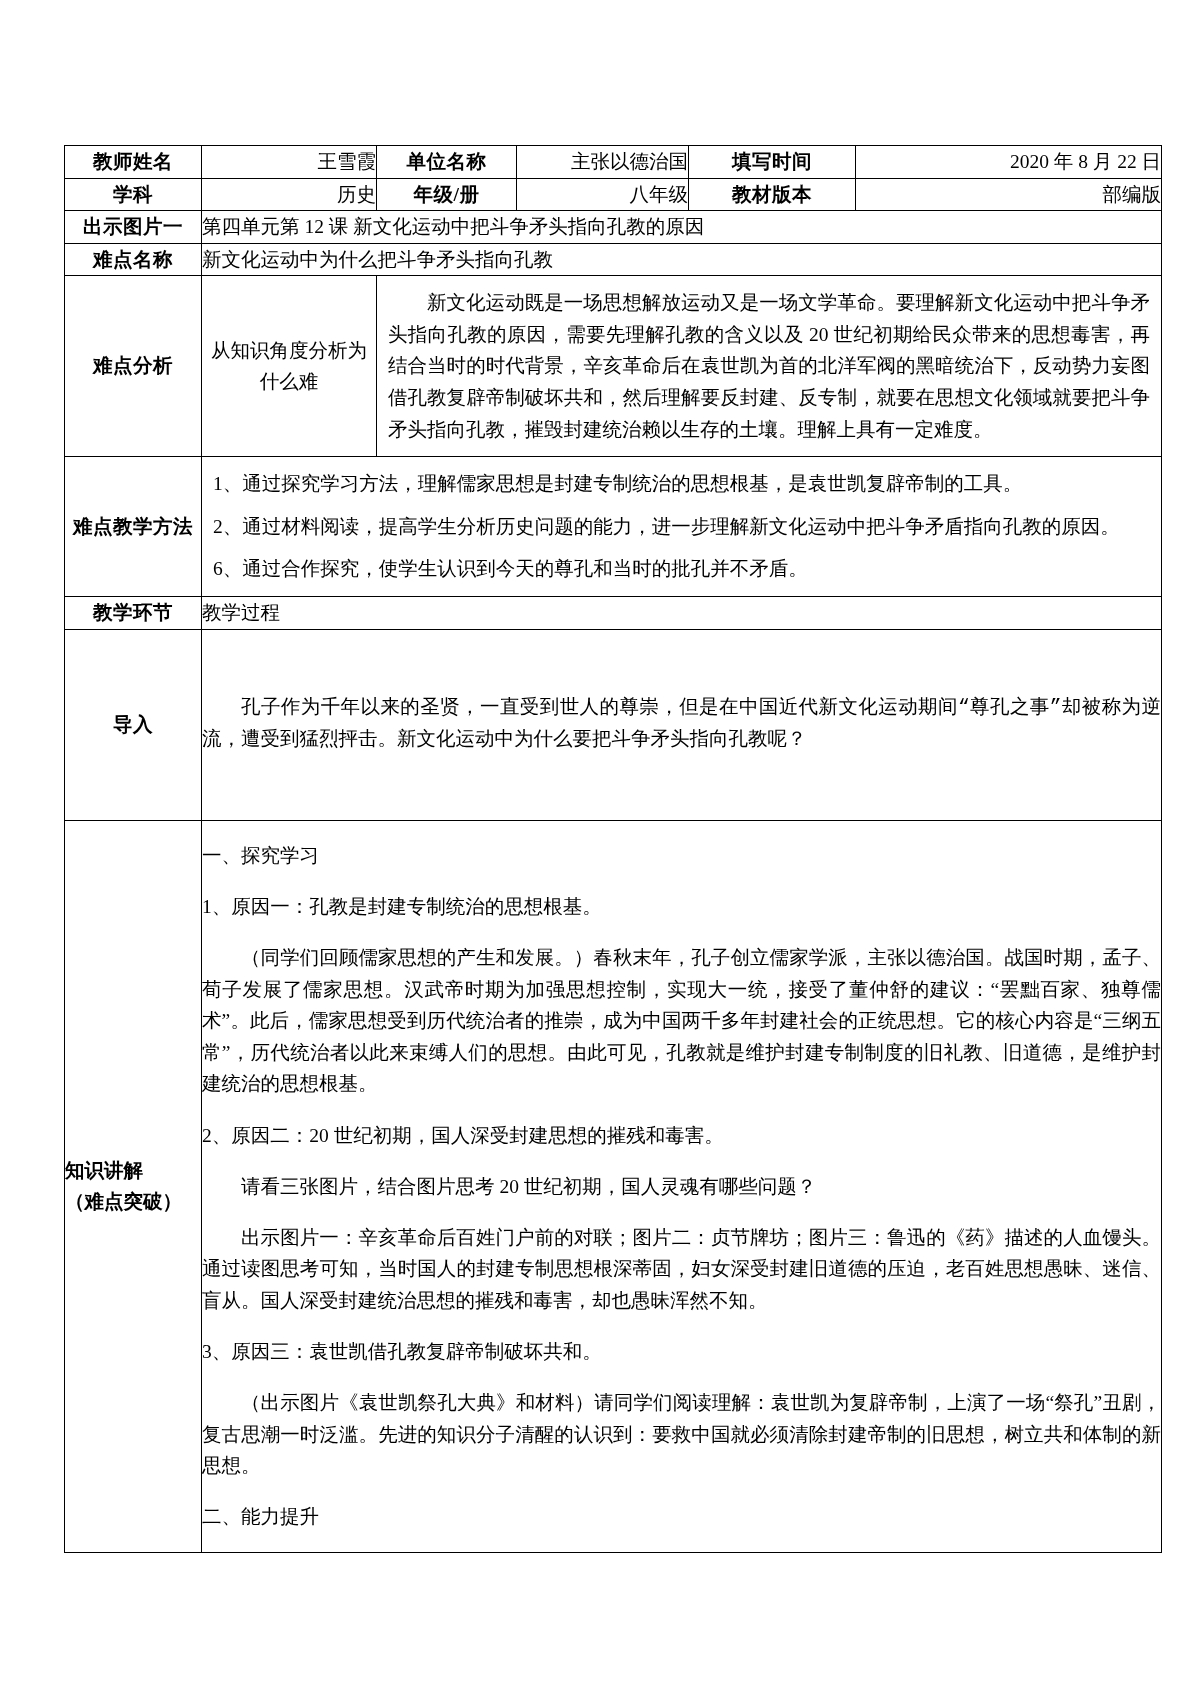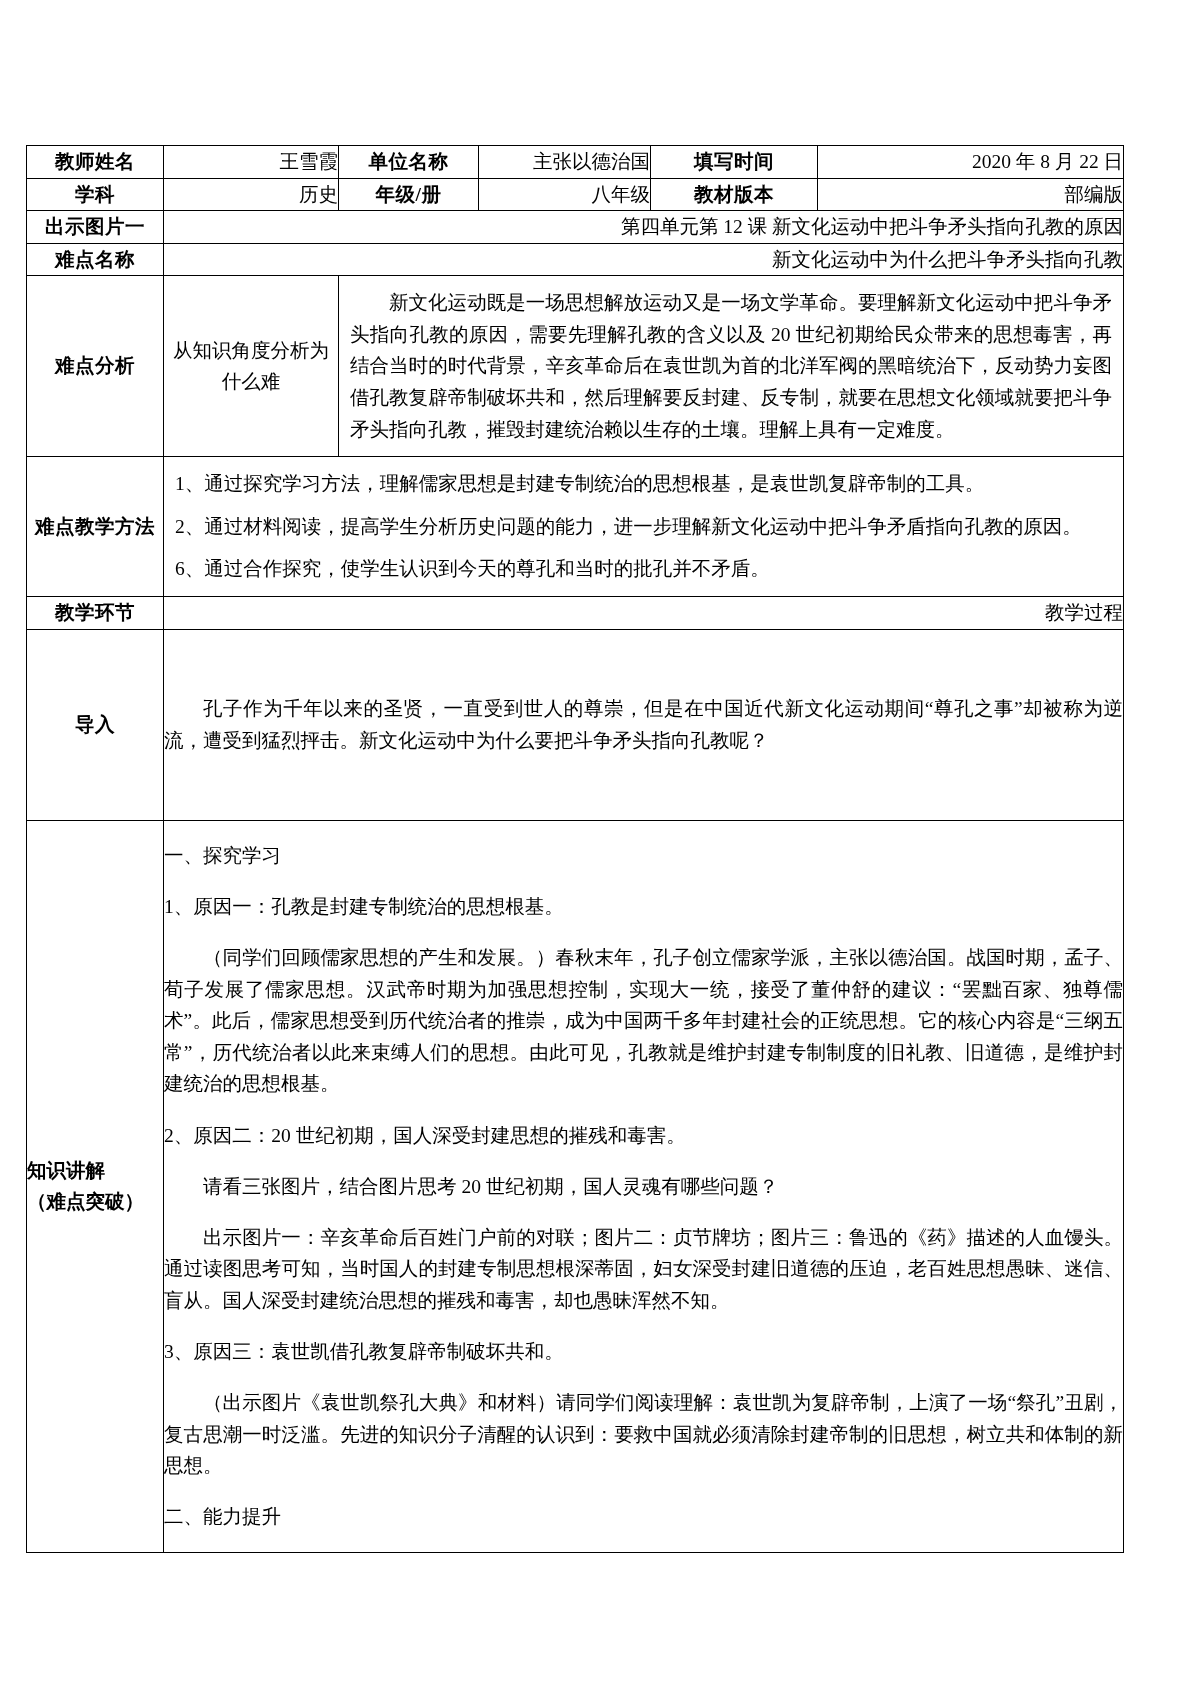--- a/index.html
+++ b/index.html
@@ -12,21 +12,21 @@
     height: 1684px;
     font-family: "Liberation Serif", "DejaVu Serif", serif;
     color: #000000;
     overflow: hidden;
   }
   .page {
     position: relative;
     width: 1191px;
     height: 1684px;
     box-sizing: border-box;
-    padding: 145px 47px 0 26px;
+    padding: 145px 47px 0 64px;
   }
   table.lesson-table {
     width: 1097px;
     border-collapse: collapse;
     table-layout: fixed;
   }
   table.lesson-table td {
     border: 1.6px solid #000000;
     padding: 0;
     vertical-align: middle;
@@ -37,21 +37,21 @@
     text-align: center;
     font-weight: bold;
     padding: 7px 4px;
     letter-spacing: 0.5px;
   }
   .value-cell {
     text-align: right;
     padding: 7px 6px;
   }
   .center-wide {
-    text-align: right;
+    text-align: left;
     padding: 11px 8px;
   }
   .body-cell {
     text-align: justify;
     text-justify: inter-ideograph;
     padding: 9px 12px 10px 12px;
     line-height: 1.72;
   }
   .body-cell p {
     margin: 11px;
@@ -66,20 +66,21 @@
     margin-left: 44px;
   }
   .tall-intro {
     height: 190px;
   }
   .intro-body {
     text-align: justify;
     text-justify: inter-ideograph;
     padding: 0 14px;
     line-height: 1.75;
+    font-family: Liberation Mono, monospace;
   }
   .knowledge-body {
     text-align: justify;
     text-justify: inter-ideograph;
     padding: 6px 12px 8px 12px;
     line-height: 1.74;
     vertical-align: top;
   }
   .knowledge-label {
     vertical-align: top;

